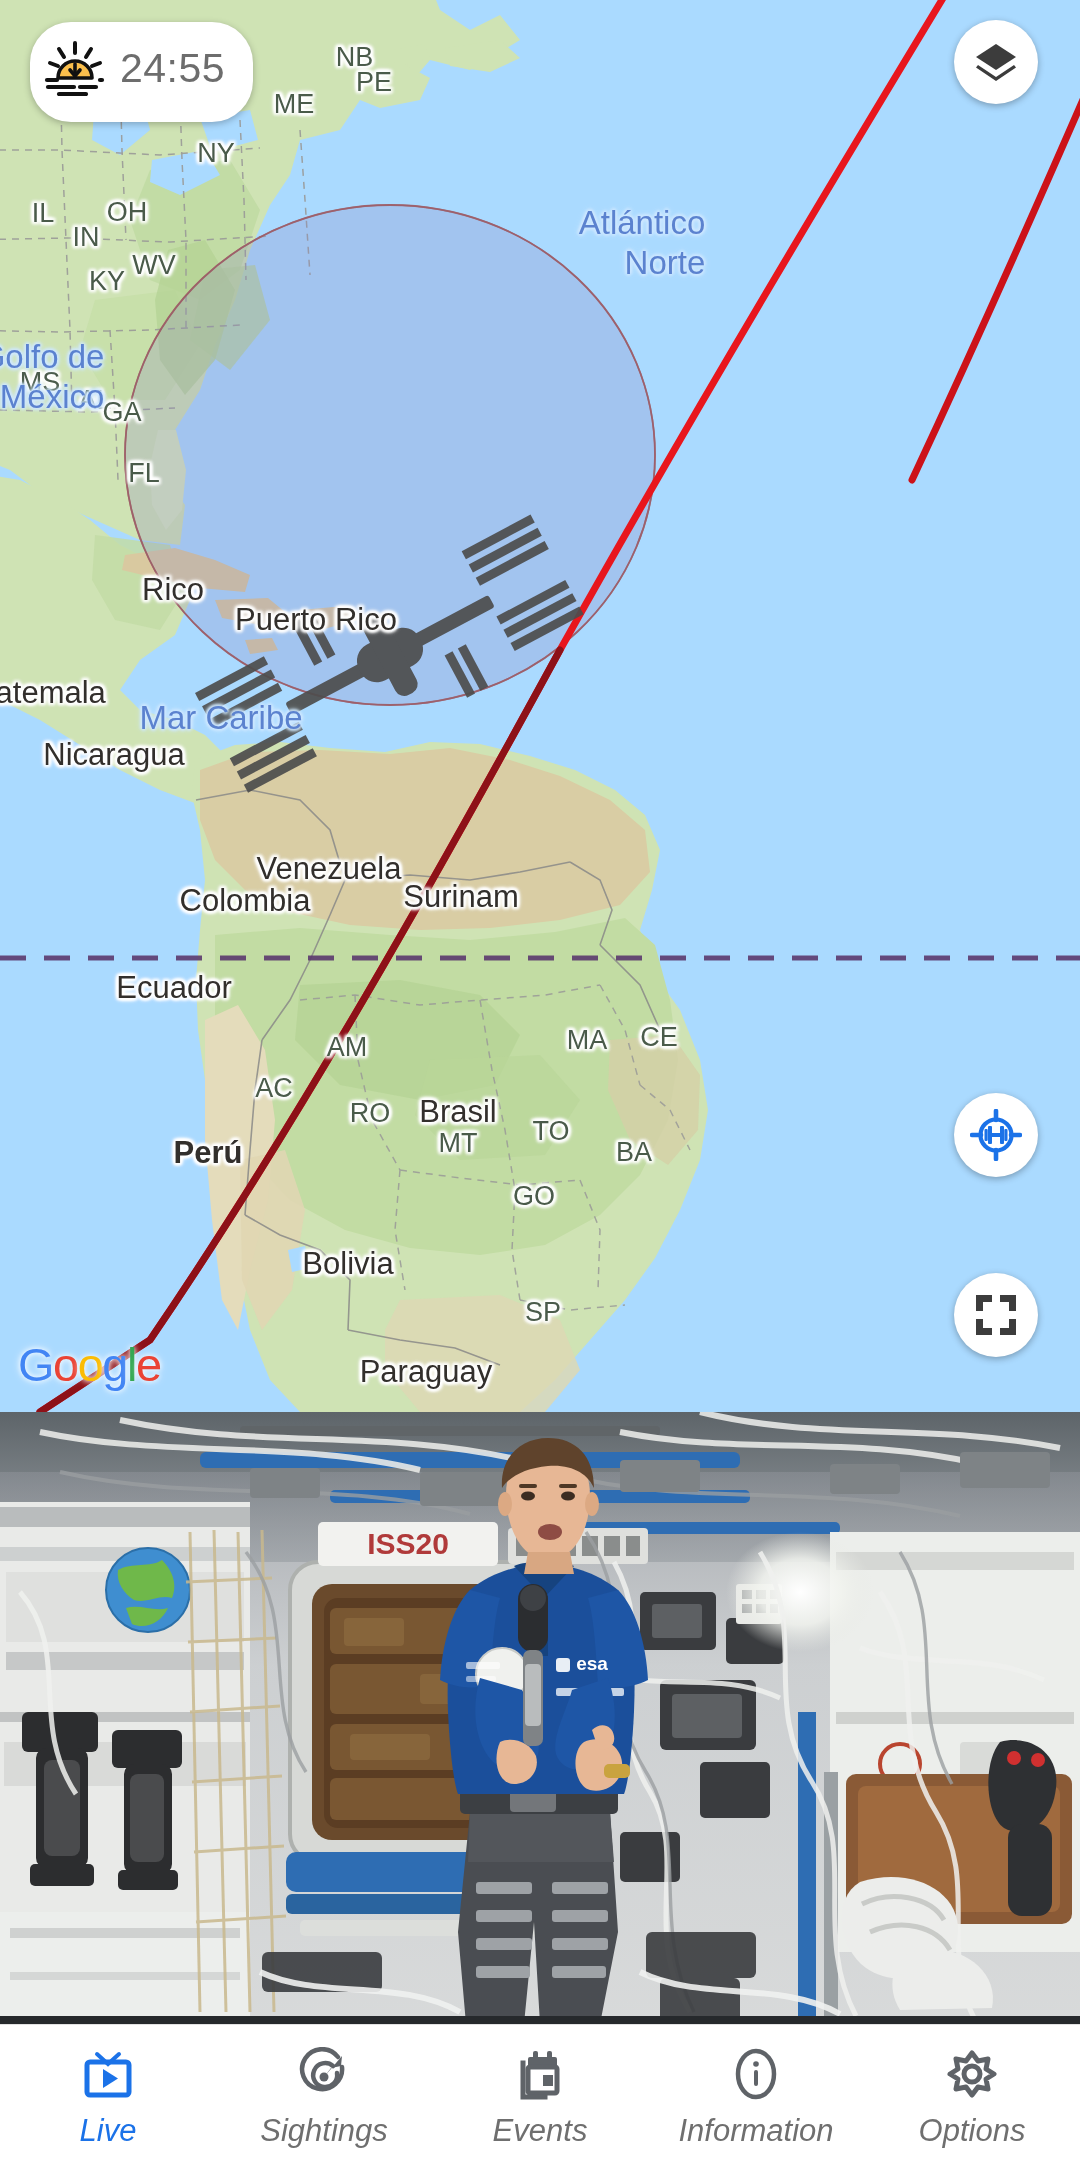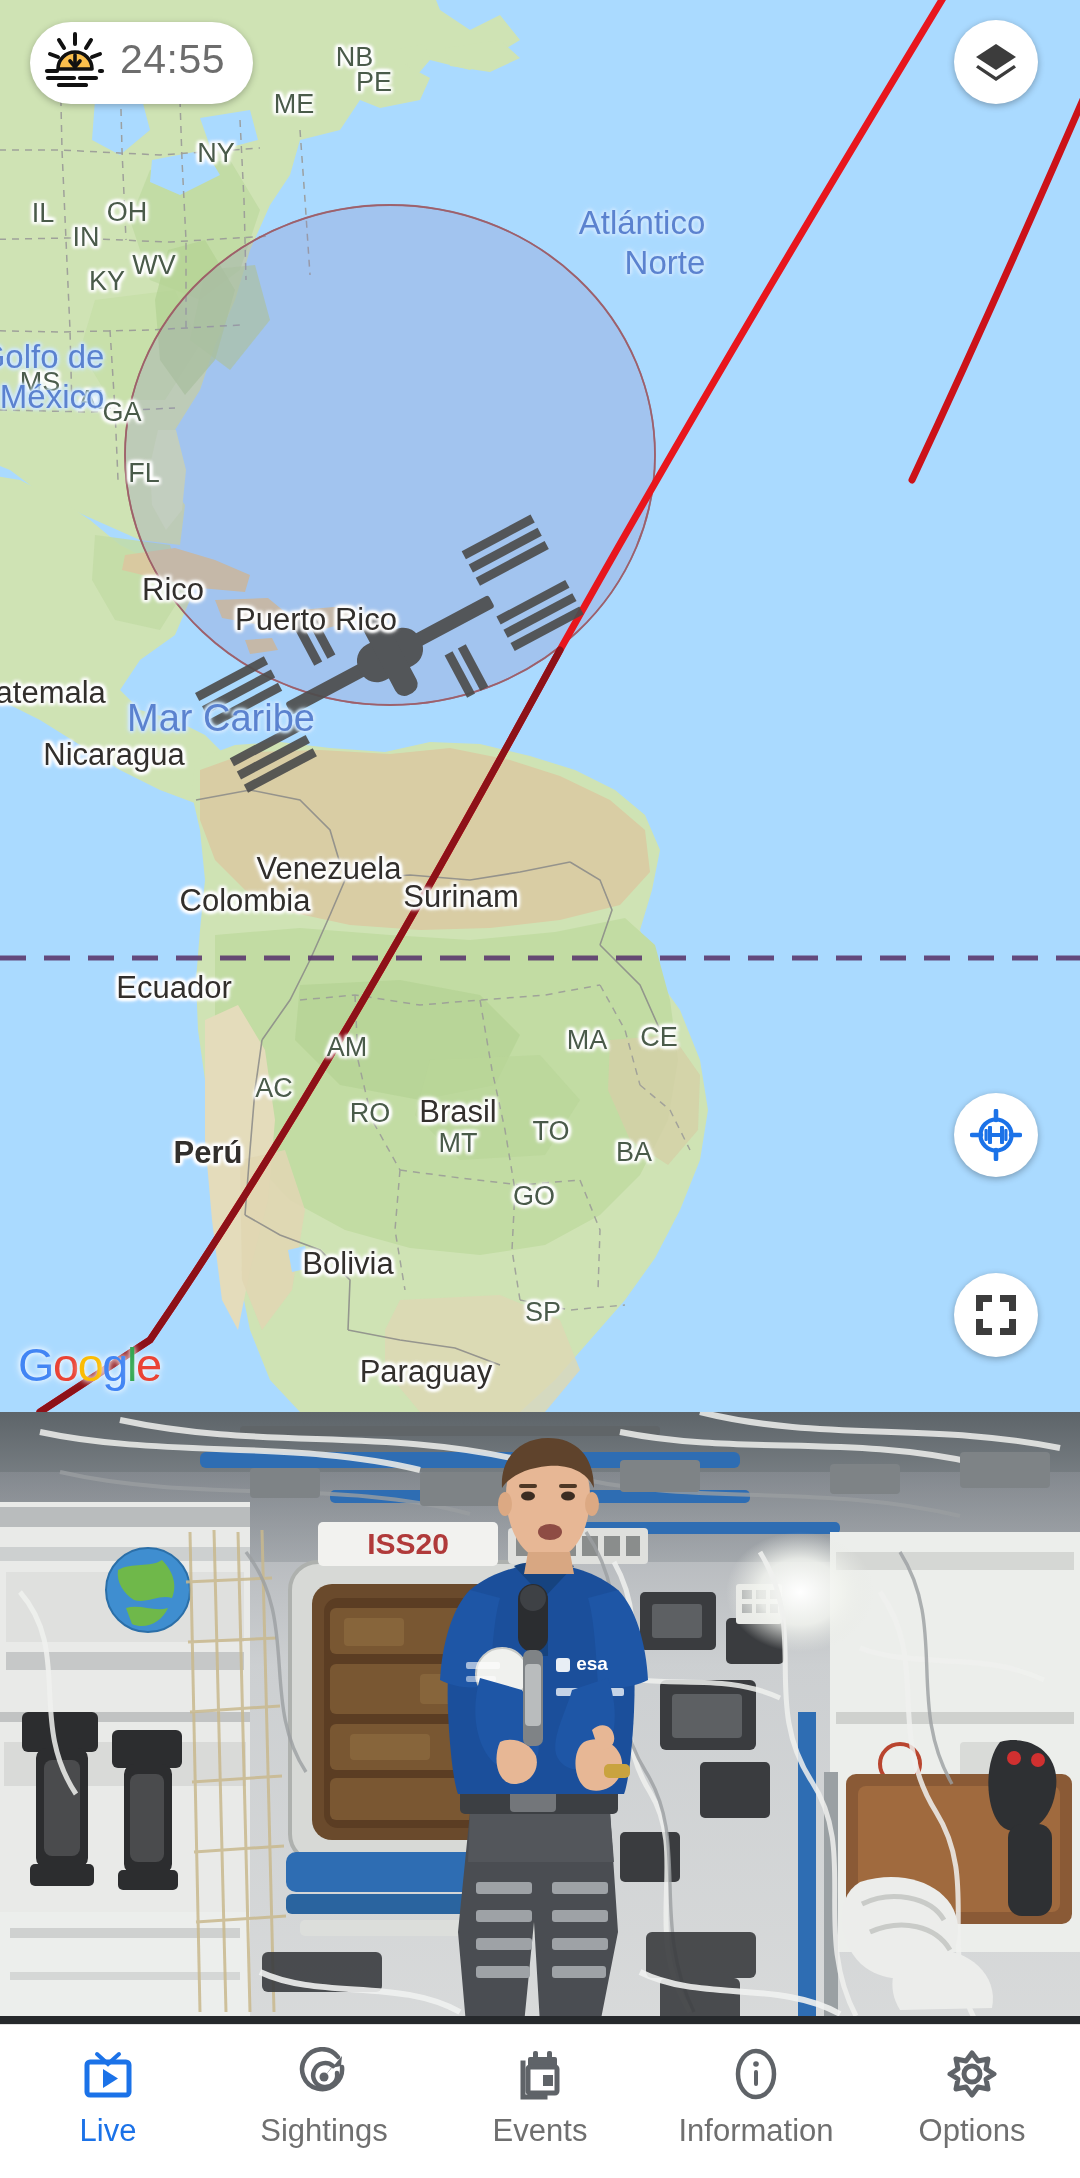--- a/index.html
+++ b/index.html
@@ -22,31 +22,31 @@
     color: #3c4043; font-weight: 400;
     text-shadow:
       2px 0 3px #fff, -2px 0 3px #fff, 0 2px 3px #fff, 0 -2px 3px #fff,
       2px 2px 3px #fff, -2px -2px 3px #fff, 2px -2px 3px #fff, -2px 2px 3px #fff,
       0 0 6px #fff, 0 0 6px #fff;
     transform: translate(-50%, -50%);
     pointer-events: none;
   }
   .lbl-country { font-size: 31px; color: #322f2c; }
   .lbl-state   { font-size: 27px; color: #4a5b4a; }
-  .lbl-water   { font-size: 38px; color: #5b82cf;
+  .lbl-water   { font-size: 33px; color: #5b82cf;
     text-shadow: 2px 0 3px #cfe8ff, -2px 0 3px #cfe8ff, 0 2px 3px #cfe8ff,
       0 -2px 3px #cfe8ff, 0 0 7px #cfe8ff; }
   .lbl-water2  { font-size: 33px; color: #5b82cf; line-height: 1.2; text-align: right;
     text-shadow: 2px 0 3px #cfe8ff, -2px 0 3px #cfe8ff, 0 2px 3px #cfe8ff,
       0 -2px 3px #cfe8ff, 0 0 7px #cfe8ff; }
 
   
   #sun-pill {
     position: absolute; left: 30px; top: 22px;
-    height: 82px; min-width: 218px; padding: 0 28px 8px 14px;
+    height: 100px; min-width: 218px; padding: 0 28px 8px 14px;
     background: #ffffff; border-radius: 41px;
     display: flex; align-items: center; gap: 14px;
     box-shadow: 0 2px 7px rgba(0,0,0,.26);
   }
   #sun-pill .time {
     font-size: 41px; color: #6d6d6d; letter-spacing: .5px; font-weight: 400;
   }
 
   
   .fab {
@@ -77,20 +77,21 @@
     position: absolute; left: 0; top: 1412px; width: 1080px; height: 612px;
     overflow: hidden; background: #11161c;
   }
   #video-svg { position: absolute; inset: 0; width: 1080px; height: 612px; }
 
   
   #bottom-nav {
     position: absolute; left: 0; top: 2024px; width: 1080px; height: 154px;
     background: #ffffff; display: flex; align-items: flex-start;
     border-top: 1px solid #e2e2e2;
+    font-style: italic;
   }
   .nav-item {
     flex: 1; height: 100%; display: flex; flex-direction: column;
     align-items: center; justify-content: flex-start; padding-top: 22px; gap: 12px;
   }
   .nav-icon { width: 54px; height: 54px; display: block; }
   .nav-label { font-size: 31px; color: #6f6f6f; }
   .nav-item.active .nav-label { color: #1b72e8; }
 </style>
 </head>

